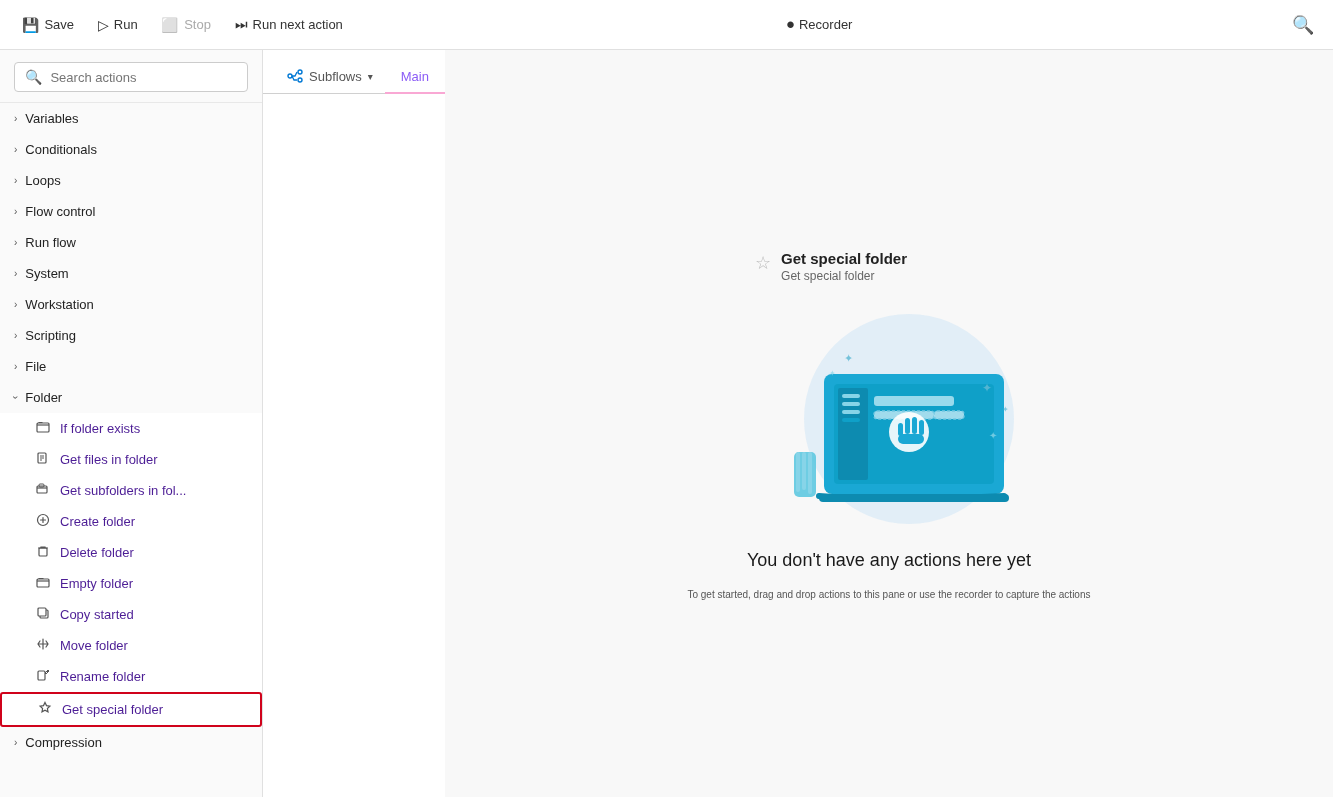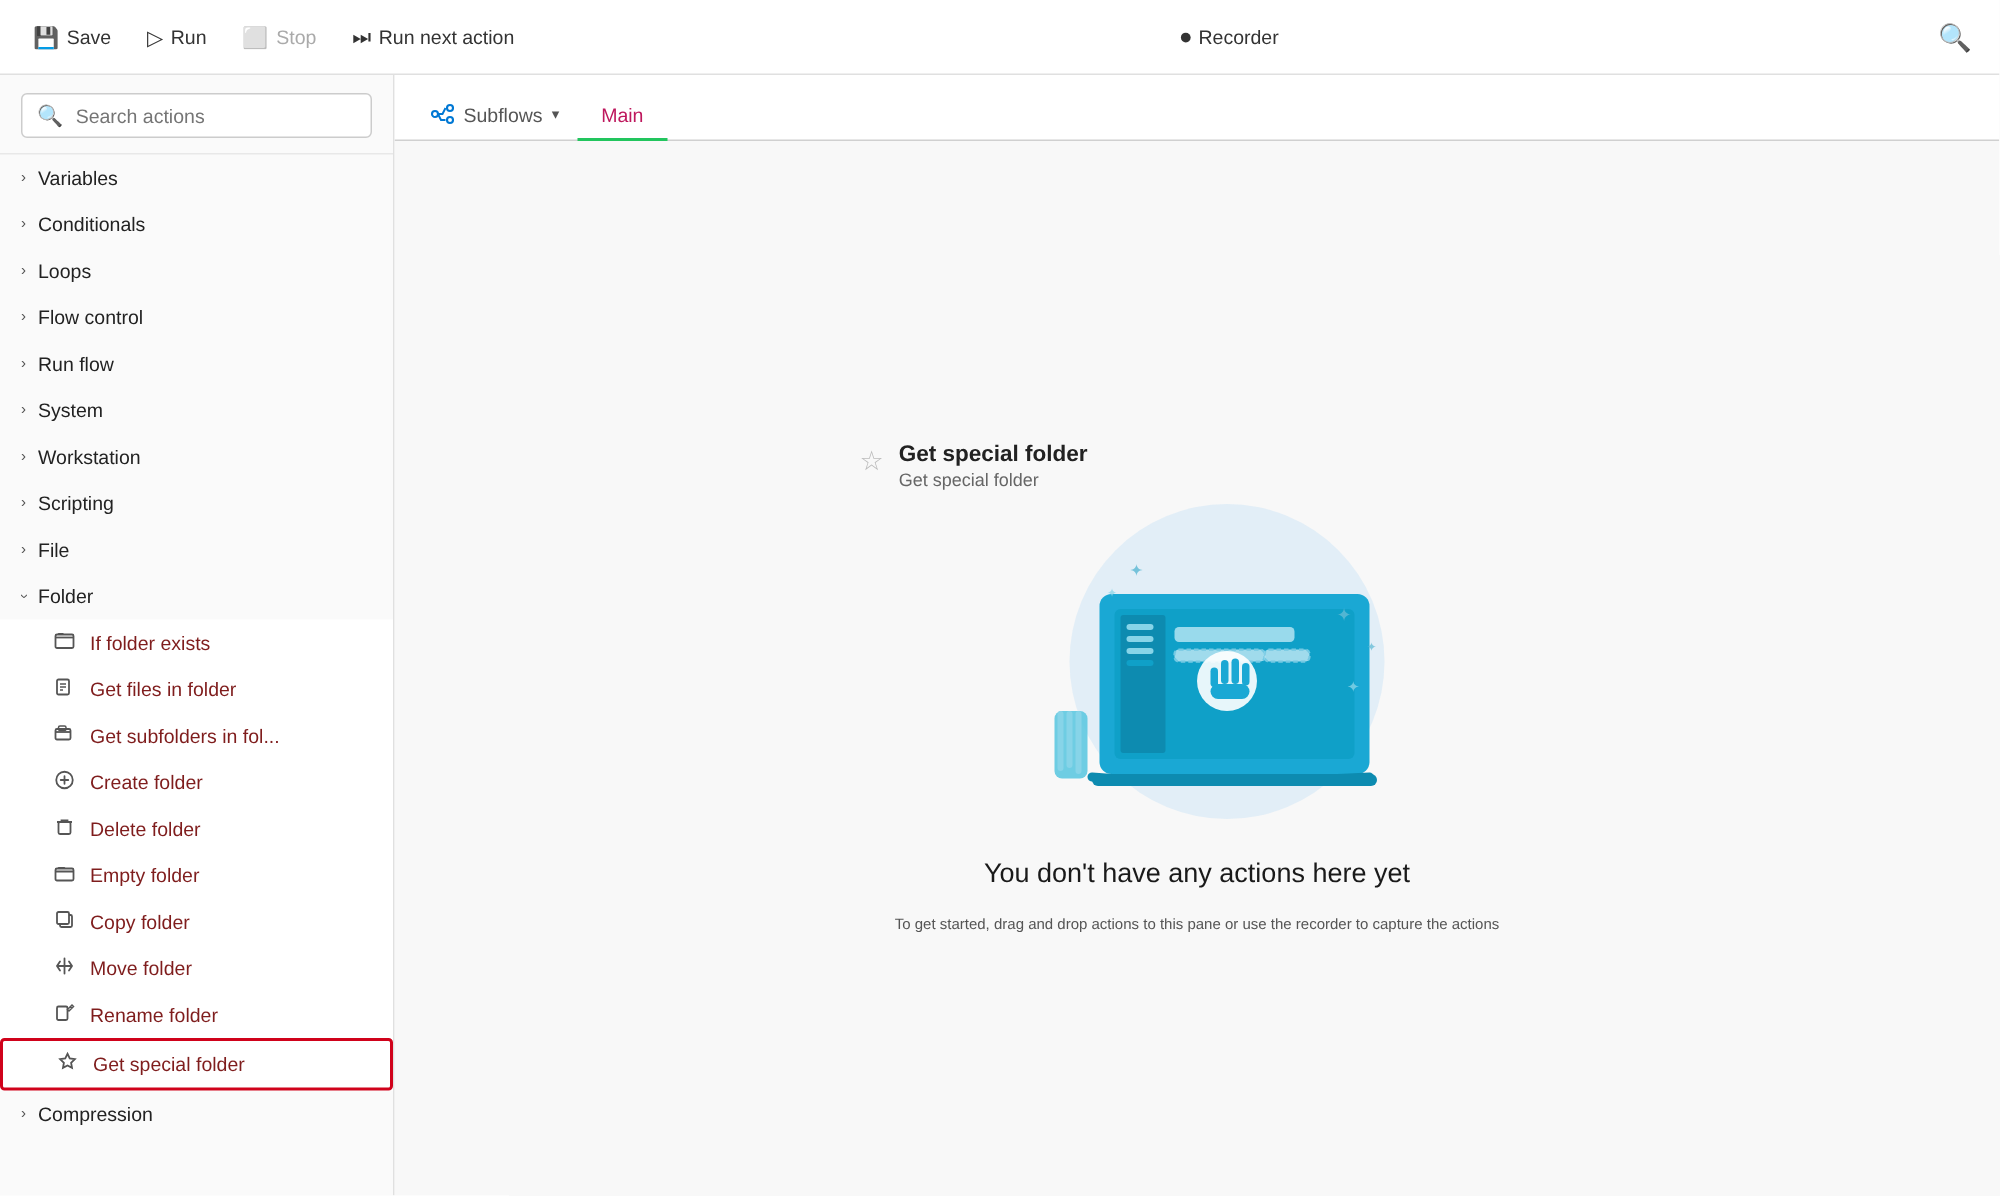--- a/index.html
+++ b/index.html
@@ -56,40 +56,40 @@
       padding: 8px 14px; cursor: pointer; color: #222;
     }
     .category-item .chevron { font-size: 10px; color: #555; }
     .category-item.open .chevron { transform: rotate(90deg); }
     .category-label { font-size: 13px; }
 
     
     .sub-items { background: #fff; }
     .sub-item {
       display: flex; align-items: center; gap: 8px;
-      padding: 7px 14px 7px 36px; cursor: pointer; color: #7f1d1d;
+      padding: 7px 14px 7px 36px; cursor: pointer; color: #4c1d95;
     }
     .sub-item.selected {
       background: #fff; border: 2px solid #d0021b; border-radius: 3px;
     }
     .sub-item .item-icon { font-size: 13px; color: #555; min-width: 16px; }
 
     
-    .content-area { flex: 1; display: flex; flex-direction: column; overflow: hidden; }
+    .content-area { flex: 1; display: flex; overflow: hidden; }
 
     .tabs-bar {
       display: flex; align-items: flex-end; border-bottom: 1px solid #d0d0d0;
       padding: 0 0 0 12px; background: #fff; height: 44px;
     }
     .tab {
       display: flex; align-items: center; gap: 6px;
       padding: 8px 16px; cursor: pointer; font-size: 13px; color: #555;
       border-bottom: 2px solid transparent; margin-bottom: -1px;
     }
-    .tab.active { color: #be185d; border-bottom: 2px solid #22c55e; font-weight: 500; }
+    .tab.active { color: #8b5cf6; border-bottom: 2px solid #f9a8d4; font-weight: 500; }
 
     .subflows-btn {
       display: flex; align-items: center; gap: 6px;
       padding: 8px 12px; cursor: pointer; font-size: 13px; color: #555;
       border: none; background: transparent; border-bottom: 2px solid transparent;
       margin-bottom: -1px;
     }
     .subflows-icon { width: 16px; height: 16px; }
 
     
@@ -277,21 +277,21 @@
           </span>
           <span>Empty folder</span>
         </div>
         <div class="sub-item">
           <span class="item-icon">
             <svg width="14" height="14" viewBox="0 0 14 14" fill="none">
               <rect x="4" y="4" width="8" height="8" rx="1" stroke="#555" stroke-width="1.2" fill="none"></rect>
               <rect x="2" y="2" width="8" height="8" rx="1" stroke="#555" stroke-width="1.2" fill="white"></rect>
             </svg>
           </span>
-          <span>Copy folder</span>
+          <span>Copy started</span>
         </div>
         <div class="sub-item">
           <span class="item-icon">
             <svg width="14" height="14" viewBox="0 0 14 14" fill="none">
               <path d="M7 2v10M2 7h10M4 4l-2 3 2 3M10 4l2 3-2 3" stroke="#555" stroke-width="1.2" stroke-linecap="round"></path>
             </svg>
           </span>
           <span>Move folder</span>
         </div>
         <div class="sub-item">

